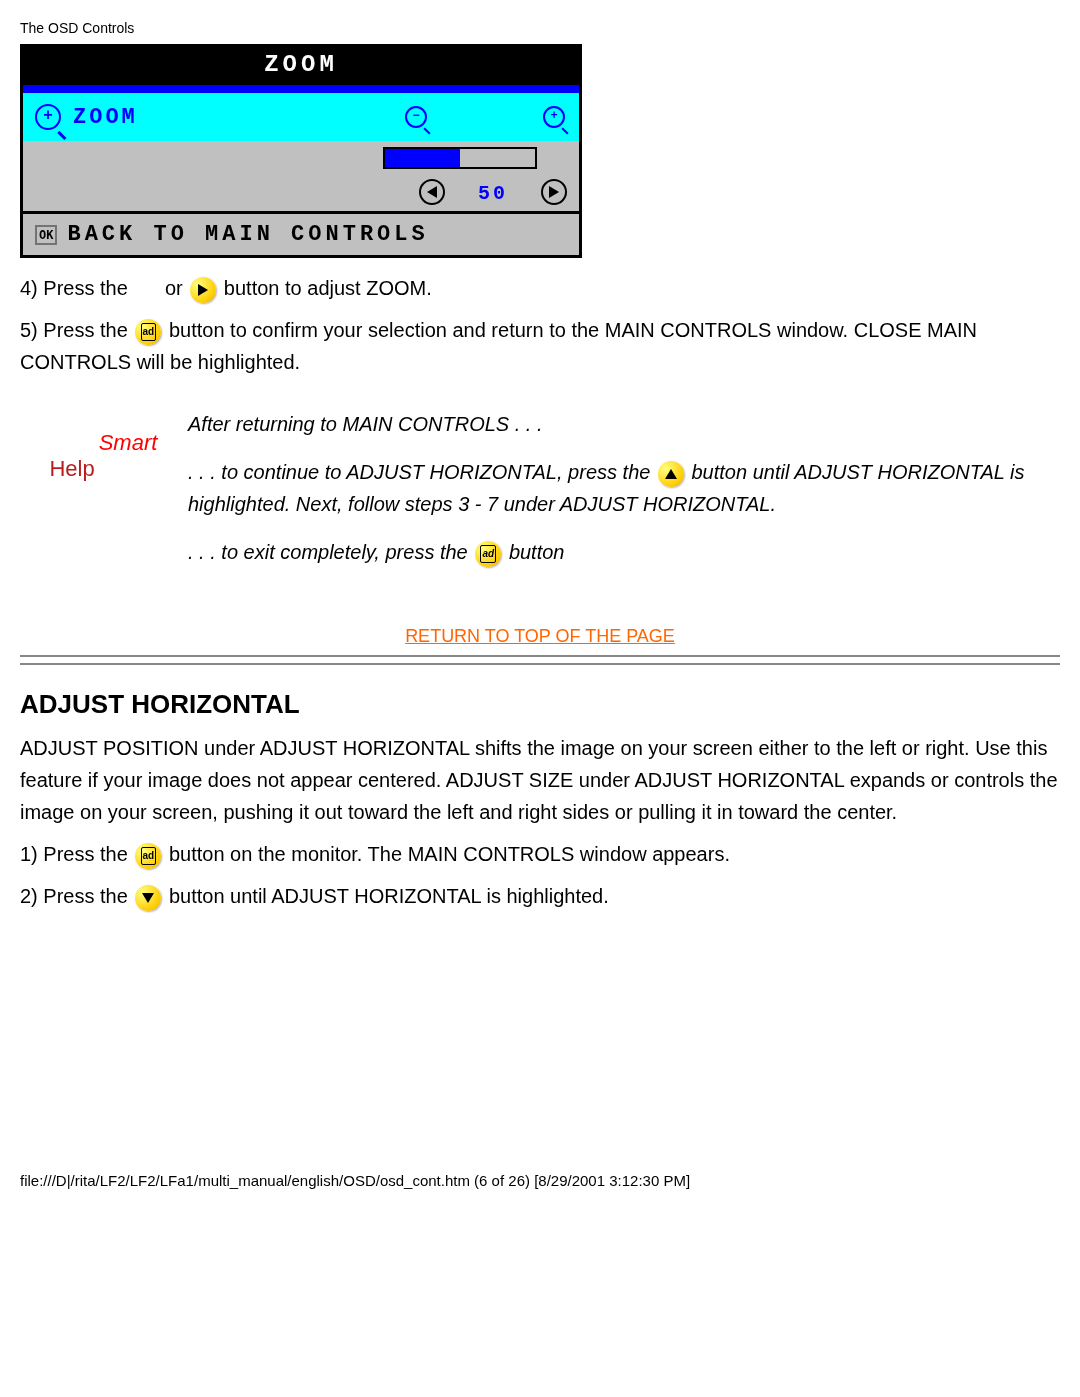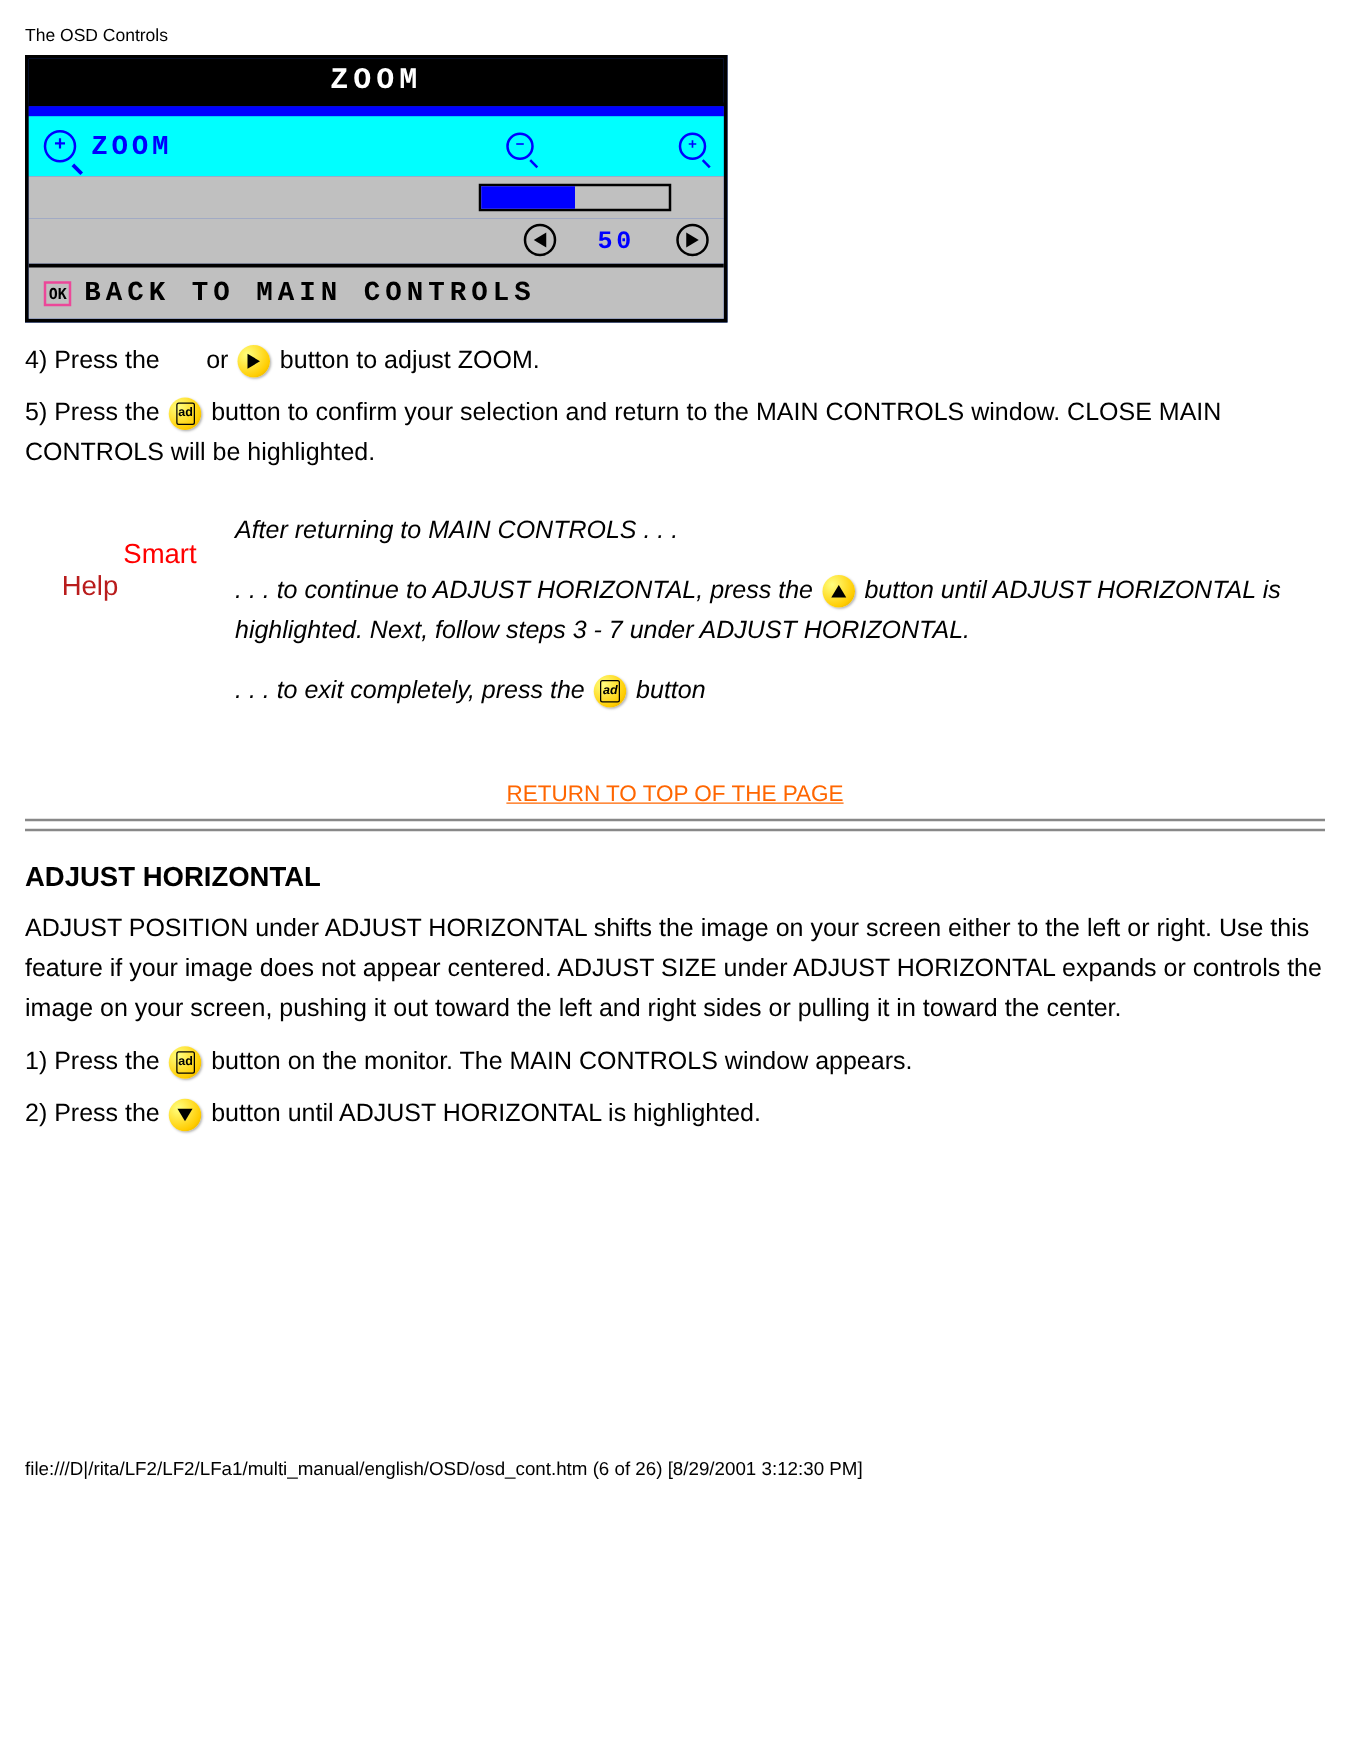--- a/index.html
+++ b/index.html
@@ -157,21 +157,21 @@
       padding: 8px 12px;
       border-top: 3px solid #000;
       display: flex;
       align-items: center;
       gap: 10px;
       font-size: 22px;
       letter-spacing: 4px;
     }
     .ok-box {
       display: inline-block;
-      border: 2px solid #ec4899;
+      border: 2px solid #737373;
       font-size: 12px;
       letter-spacing: 0;
       padding: 1px 2px;
       font-family: monospace;
     }
     .value-num {
       width: 80px;
       text-align: center;
       letter-spacing: 3px;
     }
@@ -225,20 +225,21 @@
       margin: 14px 0;
     }
     .smart-help-label {
       width: 160px;
       padding-top: 38px;
       text-align: center;
     }
     .smart-help-label .smart {
       color: #ff0000;
       font-size: 22px;
+      font-style: italic;
     }
     .smart-help-label .help {
       color: #b91c1c;
       font-size: 22px;
     }
     .smart-help-content {
       flex: 1;
       font-style: italic;
     }
     .smart-help-content p {
@@ -252,21 +253,21 @@
       color: #ff6600;
       text-decoration: underline;
       font-size: 18px;
     }
     hr {
       border: none;
       border-top: 2px solid #888;
       margin: 6px 0;
     }
     h2 {
-      font-size: 22px;
+      font-size: 26px;
       margin: 24px 0 12px;
     }
     .footer-path {
       font-size: 15px;
       margin-top: 260px;
       padding-bottom: 10px;
     }
     .osd-top-icons {
       display: flex;
       justify-content: space-between;

